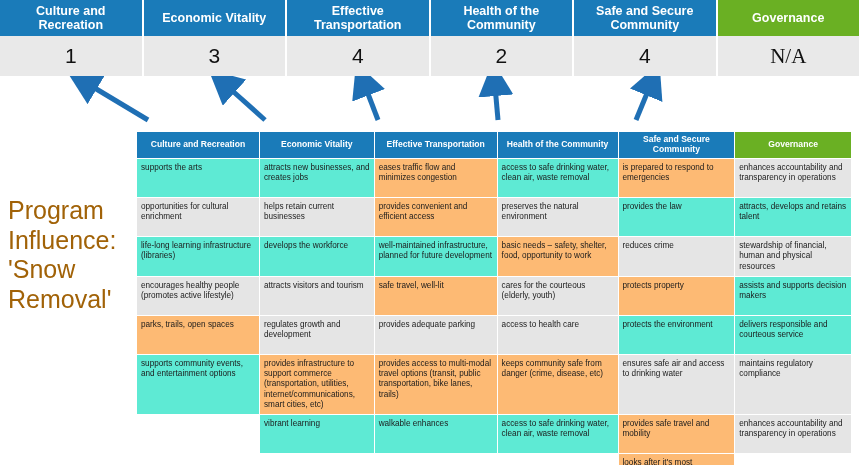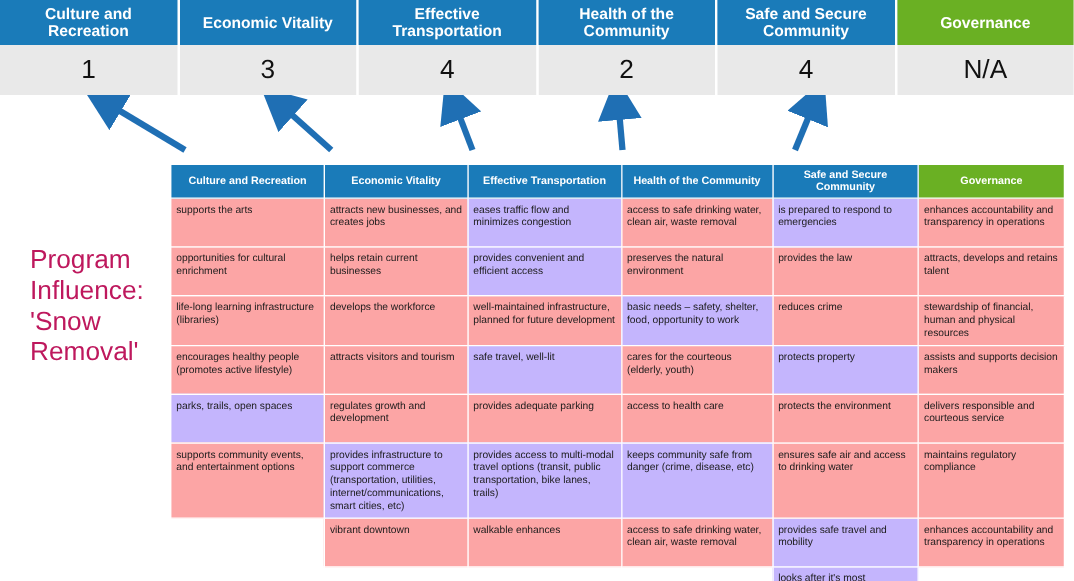--- a/index.html
+++ b/index.html
@@ -57,42 +57,41 @@
   .score-cell {
     flex: 1 1 0;
     display: flex;
     align-items: center;
     justify-content: center;
     font-size: 21px;
     color: #111111;
     box-sizing: border-box;
     border-right: 2px solid #ffffff;
   }
-  .score-cell:last-child { border-right: none; }
+  .score-cell:last-child { border-right: none; font-family: Liberation Serif, serif; }
 
   
   .arrows {
     position: absolute;
     left: 0;
     top: 76px;
     width: 859px;
     height: 56px;
   }
 
   
   .caption {
     position: absolute;
     left: 8px;
     top: 196px;
     width: 126px;
-    font-size: 21px;
-    color: #be185d;
+    font-size: 25px;
+    color: #a16207;
     line-height: 1.18;
     text-align: left;
-    margin-left: 16px;
   }
 
   
   .matrix {
     position: absolute;
     left: 136px;
     top: 131px;
     width: 716px;
     border-collapse: collapse;
     table-layout: fixed;
@@ -112,25 +111,25 @@
   .matrix th.gov {
     background: #6ab023;
   }
   .matrix td {
     font-size: 8.2px;
     color: #1b1b1b;
     vertical-align: top;
     padding: 4px 4px;
     border: 1px solid #ffffff;
     line-height: 1.25;
-    background: #fca5a5;
+    background: #5eead4;
     height: 30px;
   }
-  .matrix td.alt { background: #fca5a5; }
-  .matrix td.hl  { background: #c4b5fd; }
+  .matrix td.alt { background: #e5e5e5; }
+  .matrix td.hl  { background: #fdba74; }
   .matrix td.empty { background: #ffffff; border-color: #ffffff; }
 
   .col1 { width: 118px; }
   .col2 { width: 110px; }
   .col3 { width: 118px; }
   .col4 { width: 116px; }
   .col5 { width: 112px; }
   .col6 { width: 112px; }
 </style>
 </head>
@@ -241,21 +240,21 @@
       <td>supports community events, and entertainment options</td>
       <td class="hl">provides infrastructure to support commerce (transportation, utilities, internet/communications, smart cities, etc)</td>
       <td class="hl">provides access to multi-modal travel options (transit, public transportation, bike lanes, trails)</td>
       <td class="hl">keeps community safe from danger (crime, disease, etc)</td>
       <td class="alt">ensures safe air and access to drinking water</td>
       <td class="alt">maintains regulatory compliance</td>
     </tr>
 
     <tr>
       <td class="empty"></td>
-      <td>vibrant downtown</td>
+      <td>vibrant learning</td>
       <td>walkable enhances</td>
       <td>access to safe drinking water, clean air, waste removal</td>
       <td class="hl">provides safe travel and mobility</td>
       <td class="alt">enhances accountability and transparency in operations</td>
     </tr>
 
     <tr>
       <td class="empty"></td>
       <td class="empty"></td>
       <td class="empty"></td>

